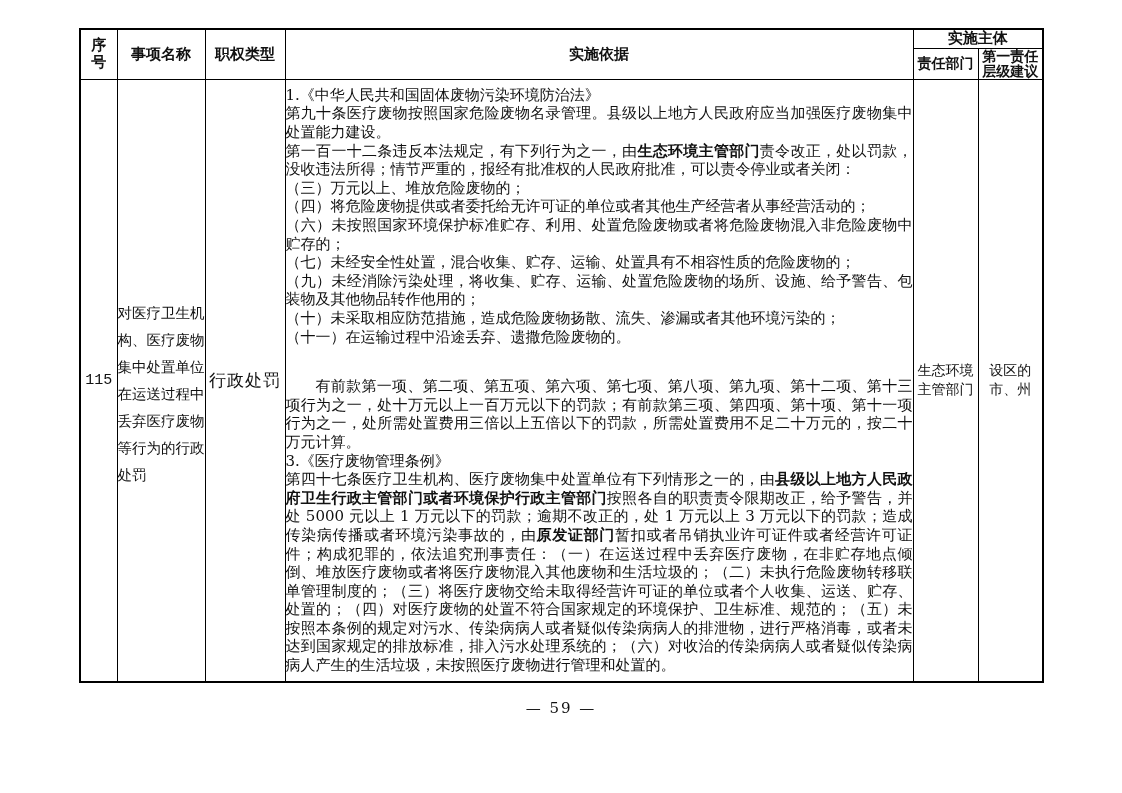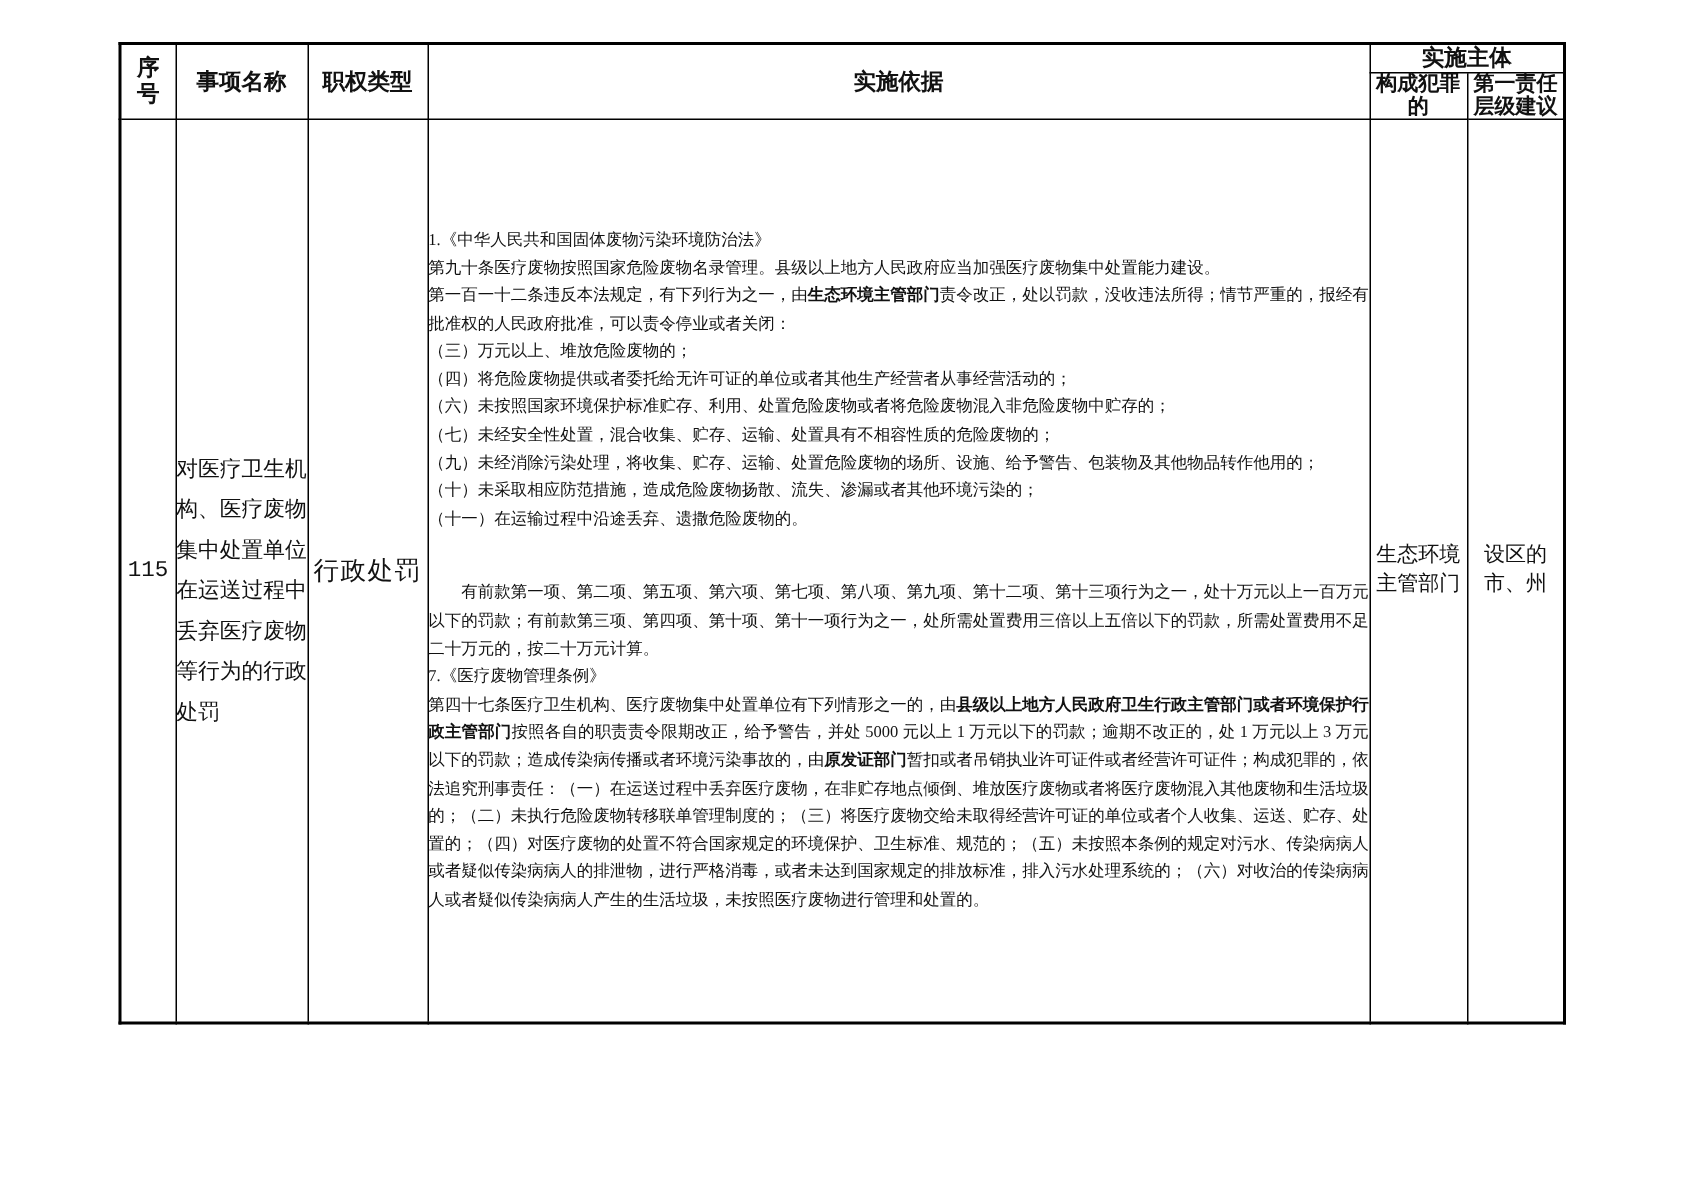--- a/index.html
+++ b/index.html
@@ -60,25 +60,24 @@
     text-align: justify;
     text-justify: inter-character;
     margin-top: 28px;
   }
   td.cell-authority { font-size: 17px; letter-spacing: 1px; }
   td.cell-legal {
     padding: 0 5px;
     text-align: left;
   }
   .legal-text {
-    font-size: 11px;
+    font-size: 15px;
     line-height: 18.6px;
     text-align: justify;
     text-justify: inter-ideograph;
-    font-family: Liberation Serif, serif;
   }
   .legal-text p { margin: 0; }
   .legal-text p.indent { text-indent: 2em; margin-top: 31px; }
   .legal-text .bold { font-weight: bold; }
   td.cell-dept, td.cell-level {
     font-size: 14px;
     line-height: 19px;
     padding: 0 3px;
   }
   .page-footer {
@@ -109,21 +108,21 @@
     <tbody>
       <tr class="hdr-row-top">
         <th class="hdr" rowspan="2">序
 号</th>
         <th class="hdr" rowspan="2">事项名称</th>
         <th class="hdr" rowspan="2">职权类型</th>
         <th class="hdr" rowspan="2">实施依据</th>
         <th class="hdr" colspan="2">实施主体</th>
       </tr>
       <tr class="hdr-row-bottom">
-        <th class="hdr-small">构成犯罪的</th>
+        <th class="hdr-small">责任部门</th>
         <th class="hdr-small">第一责任
 层级建议</th>
       </tr>
       <tr class="body-row">
         <td class="cell-index">115</td>
         <td class="cell-item-name">
           <div class="item-name-text">对医疗卫生机构、医疗废物集中处置单位在运送过程中丢弃医疗废物等行为的行政处罚</div>
         </td>
         <td class="cell-authority">行政处罚</td>
         <td class="cell-legal">
@@ -132,24 +131,25 @@
               <p><span>第九十条医疗废物按照国家危险废物名录管理。县级以上地方人民政府应当加强医疗废物集中处置能力建设。</span></p>
               <p><span>第一百一十二条违反本法规定，有下列行为之一，由</span><span class="bold">生态环境主管部门</span><span>责令改正，处以罚款，没收违法所得；情节严重的，报经有批准权的人民政府批准，可以责令停业或者关闭：</span></p>
               <p><span>（三）万元以上、堆放危险废物的；</span></p>
               <p><span>（四）将危险废物提供或者委托给无许可证的单位或者其他生产经营者从事经营活动的；</span></p>
               <p><span>（六）未按照国家环境保护标准贮存、利用、处置危险废物或者将危险废物混入非危险废物中贮存的；</span></p>
               <p><span>（七）未经安全性处置，混合收集、贮存、运输、处置具有不相容性质的危险废物的；</span></p>
               <p><span>（九）未经消除污染处理，将收集、贮存、运输、处置危险废物的场所、设施、给予警告、包装物及其他物品转作他用的；</span></p>
               <p><span>（十）未采取相应防范措施，造成危险废物扬散、流失、渗漏或者其他环境污染的；</span></p>
               <p><span>（十一）在运输过程中沿途丢弃、遗撒危险废物的。</span></p>
               <p class="indent"><span>有前款第一项、第二项、第五项、第六项、第七项、第八项、第九项、第十二项、第十三项行为之一，处十万元以上一百万元以下的罚款；有前款第三项、第四项、第十项、第十一项行为之一，处所需处置费用三倍以上五倍以下的罚款，所需处置费用不足二十万元的，按二十万元计算。</span></p>
-              <p><span>7.《医疗废物管理条例》</span></p>
+              <p><span>3.《医疗废物管理条例》</span></p>
               <p><span>第四十七条医疗卫生机构、医疗废物集中处置单位有下列情形之一的，由</span><span class="bold">县级以上地方人民政府卫生行政主管部门或者环境保护行政主管部门</span><span>按照各自的职责责令限期改正，给予警告，并处 5000 元以上 1 万元以下的罚款；逾期不改正的，处 1 万元以上 3 万元以下的罚款；造成传染病传播或者环境污染事故的，由</span><span class="bold">原发证部门</span><span>暂扣或者吊销执业许可证件或者经营许可证件；构成犯罪的，依法追究刑事责任：（一）在运送过程中丢弃医疗废物，在非贮存地点倾倒、堆放医疗废物或者将医疗废物混入其他废物和生活垃圾的；（二）未执行危险废物转移联单管理制度的；（三）将医疗废物交给未取得经营许可证的单位或者个人收集、运送、贮存、处置的；（四）对医疗废物的处置不符合国家规定的环境保护、卫生标准、规范的；（五）未按照本条例的规定对污水、传染病病人或者疑似传染病病人的排泄物，进行严格消毒，或者未达到国家规定的排放标准，排入污水处理系统的；（六）对收治的传染病病人或者疑似传染病病人产生的生活垃圾，未按照医疗废物进行管理和处置的。</span></p>
             </div>
         </td>
         <td class="cell-dept">生态环境主管部门</td>
         <td class="cell-level">设区的市、州</td>
       </tr>
     </tbody>
   </table>
 
+  <div class="page-footer">— 59 —</div>
 
 </div>
 
 </body></html>

